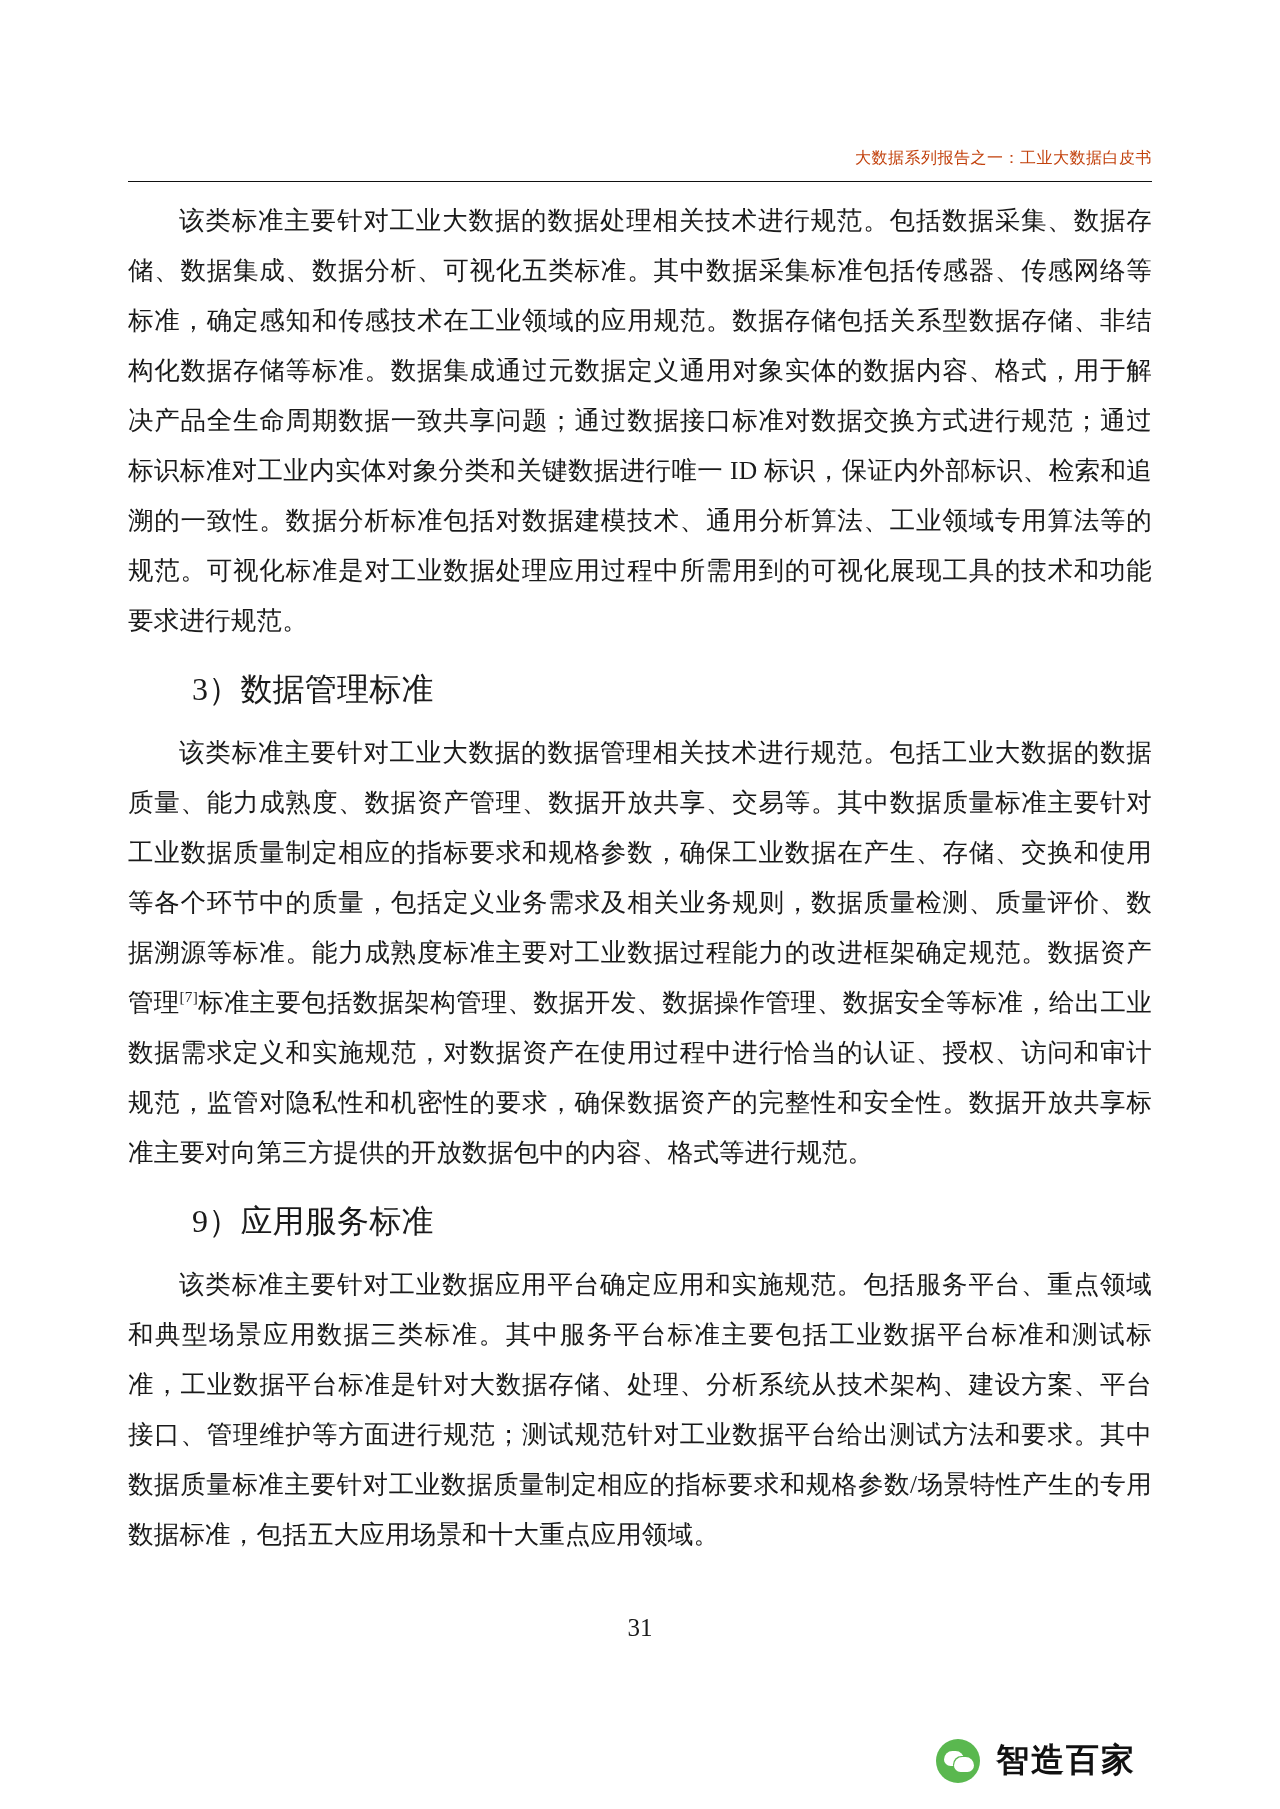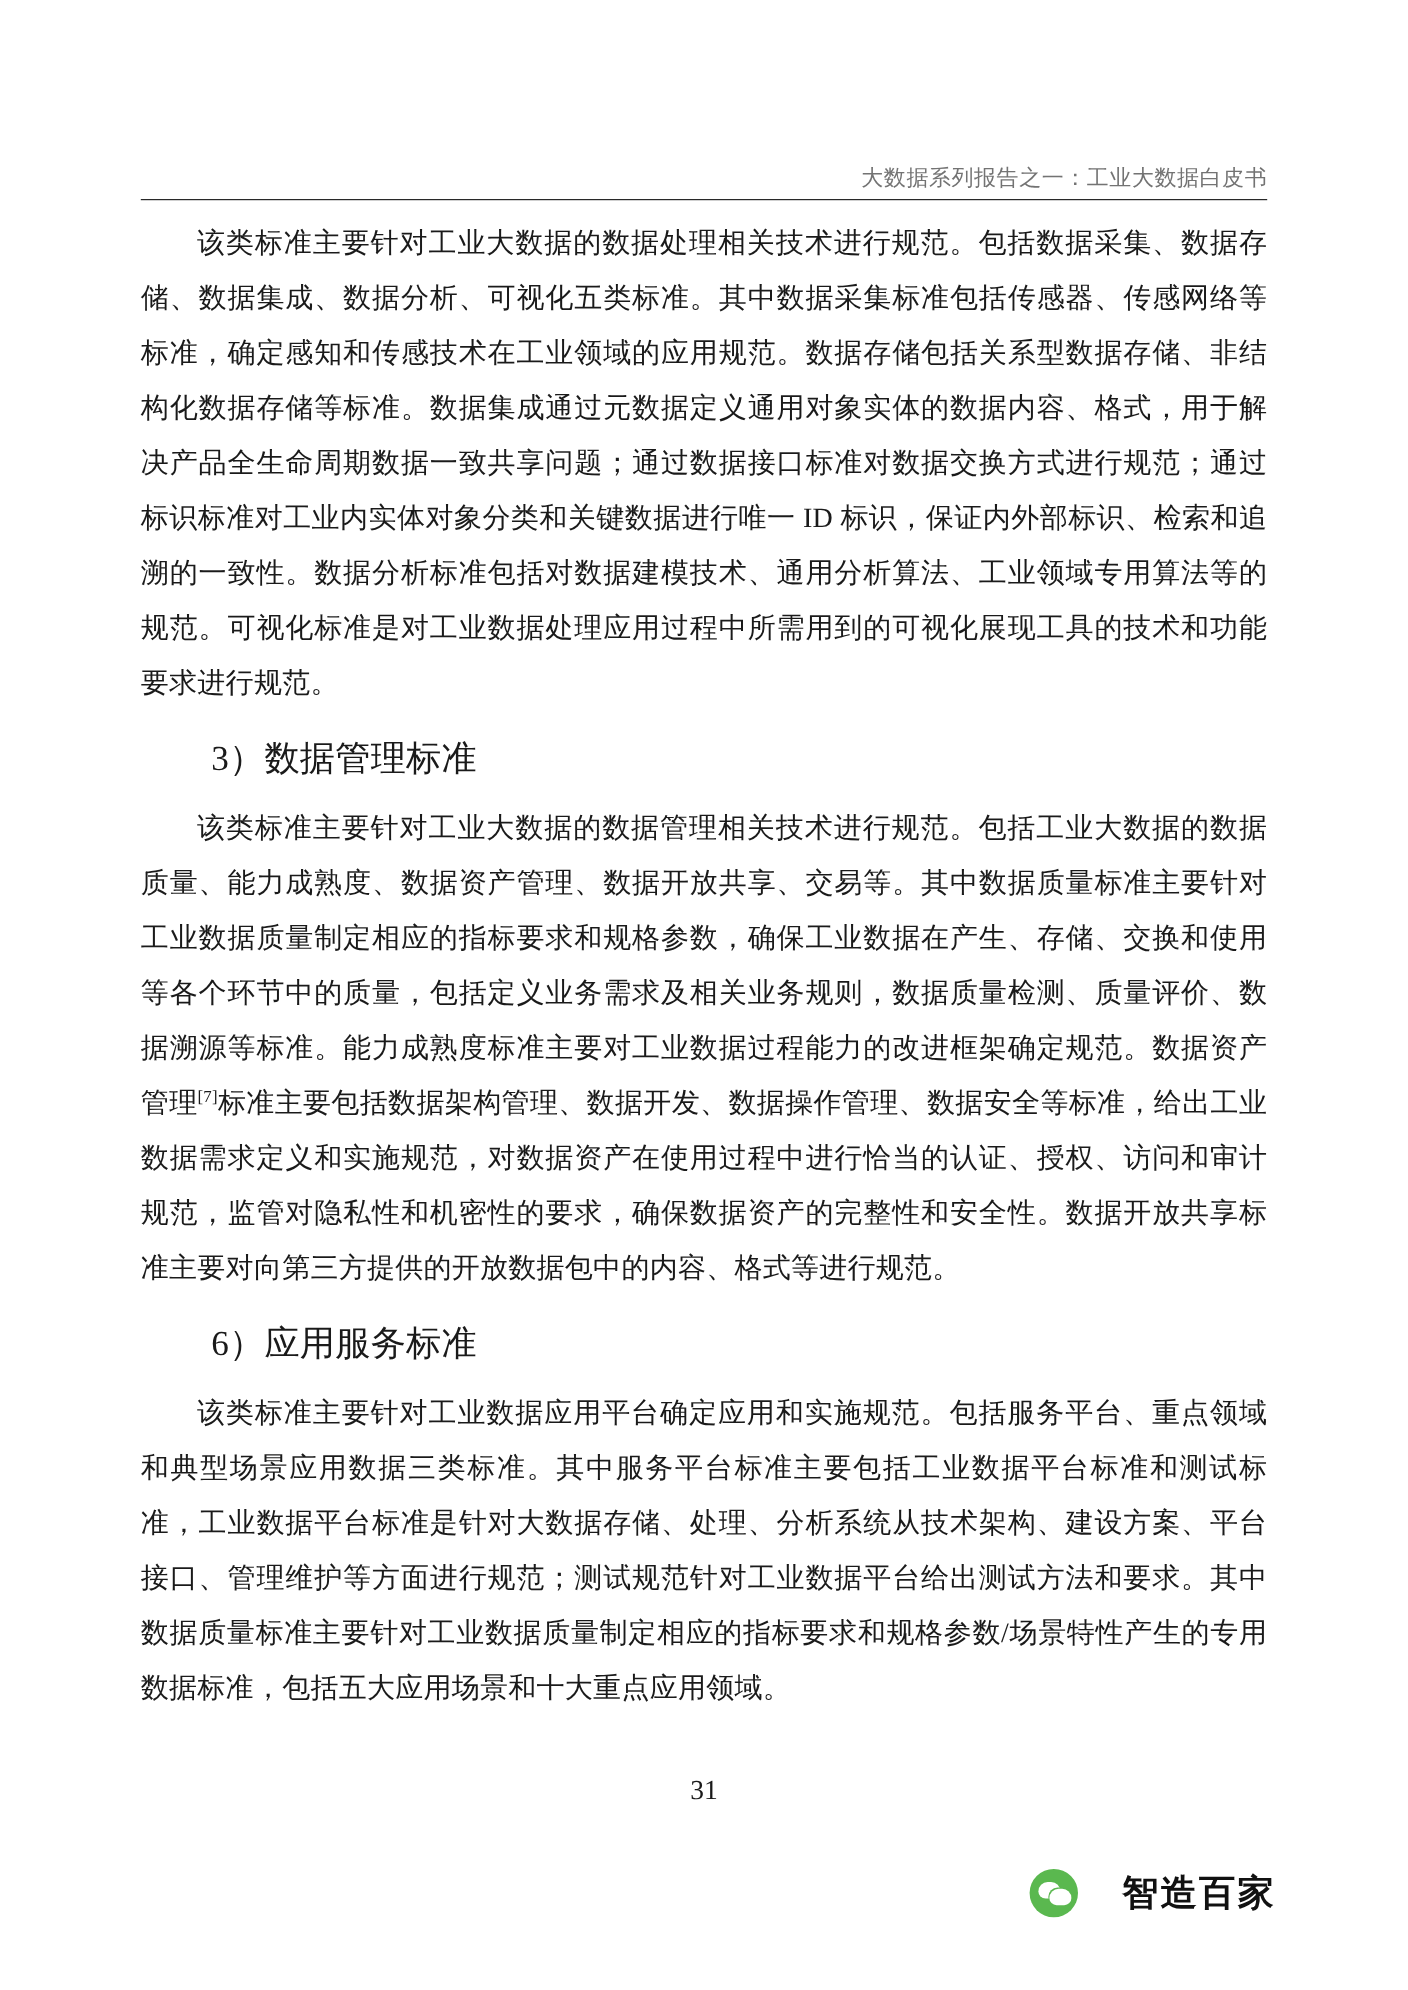--- a/index.html
+++ b/index.html
@@ -22,23 +22,23 @@
     top: 0;
     width: 1024px;
     height: 1809px;
   }
   .header {
     position: absolute;
     top: 148px;
     right: 0;
     width: 100%;
     text-align: right;
-    font-size: 20px;
+    font-size: 16px;
     letter-spacing: 0.5px;
-    color: #737373;
+    color: #c2410c;
   }
   .header-rule {
     position: absolute;
     top: 181px;
     left: 0;
     width: 100%;
     height: 1px;
     background: #111;
   }
   .body-text {
@@ -78,24 +78,23 @@
     color: #1a1a1a;
   }
   .watermark {
     position: absolute;
     right: 28px;
     bottom: 26px;
     width: 330px;
     height: 84px;
     background: #ffffff;
     display: flex;
-    align-items: flex-start;
+    align-items: flex-end;
     padding-left: 14px;
     box-sizing: border-box;
-    gap: 24px;
   }
   .wm-icon {
     width: 44px;
     height: 44px;
     border-radius: 50%;
     background: #5ab84f;
     position: relative;
     flex: 0 0 auto;
     margin-right: 16px;
   }
@@ -138,21 +137,21 @@
     <div class="header-rule"></div>
 
     <div class="body-text">
 
       <p class="para">该类标准主要针对工业大数据的数据处理相关技术进行规范。包括数据采集、数据存储、数据集成、数据分析、可视化五类标准。其中数据采集标准包括传感器、传感网络等标准，确定感知和传感技术在工业领域的应用规范。数据存储包括关系型数据存储、非结构化数据存储等标准。数据集成通过元数据定义通用对象实体的数据内容、格式，用于解决产品全生命周期数据一致共享问题；通过数据接口标准对数据交换方式进行规范；通过标识标准对工业内实体对象分类和关键数据进行唯一 ID 标识，保证内外部标识、检索和追溯的一致性。数据分析标准包括对数据建模技术、通用分析算法、工业领域专用算法等的规范。可视化标准是对工业数据处理应用过程中所需用到的可视化展现工具的技术和功能要求进行规范。</p>
 
       <p class="heading">3）数据管理标准</p>
 
       <p class="para"><span>该类标准主要针对工业大数据的数据管理相关技术进行规范。包括工业大数据的数据质量、能力成熟度、数据资产管理、数据开放共享、交易等。其中数据质量标准主要针对工业数据质量制定相应的指标要求和规格参数，确保工业数据在产生、存储、交换和使用等各个环节中的质量，包括定义业务需求及相关业务规则，数据质量检测、质量评价、数据溯源等标准。能力成熟度标准主要对工业数据过程能力的改进框架确定规范。数据资产管理</span><sup>[7]</sup><span>标准主要包括数据架构管理、数据开发、数据操作管理、数据安全等标准，给出工业数据需求定义和实施规范，对数据资产在使用过程中进行恰当的认证、授权、访问和审计规范，监管对隐私性和机密性的要求，确保数据资产的完整性和安全性。数据开放共享标准主要对向第三方提供的开放数据包中的内容、格式等进行规范。</span></p>
 
-      <p class="heading">6）应用服务标准</p>
+      <p class="heading">9）应用服务标准</p>
 
       <p class="para">该类标准主要针对工业数据应用平台确定应用和实施规范。包括服务平台、重点领域和典型场景应用数据三类标准。其中服务平台标准主要包括工业数据平台标准和测试标准，工业数据平台标准是针对大数据存储、处理、分析系统从技术架构、建设方案、平台接口、管理维护等方面进行规范；测试规范针对工业数据平台给出测试方法和要求。其中数据质量标准主要针对工业数据质量制定相应的指标要求和规格参数/场景特性产生的专用数据标准，包括五大应用场景和十大重点应用领域。</p>
 
     </div>
 
     <div class="page-number">31</div>
   </div>
 
   <div class="watermark">
     <div class="wm-icon"></div>

